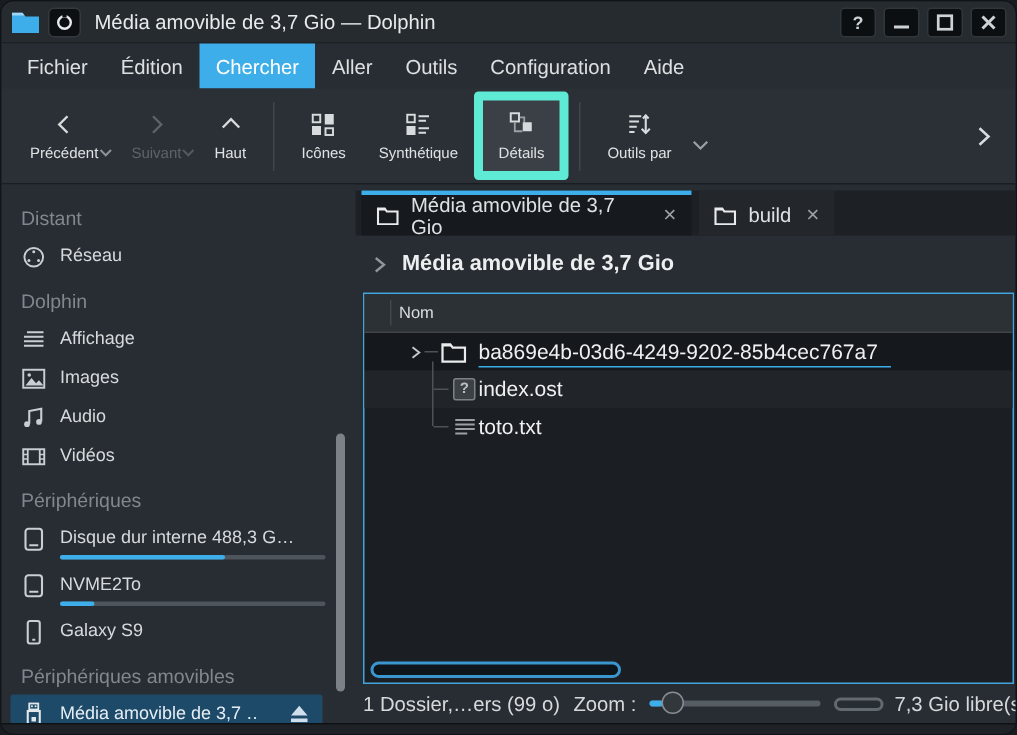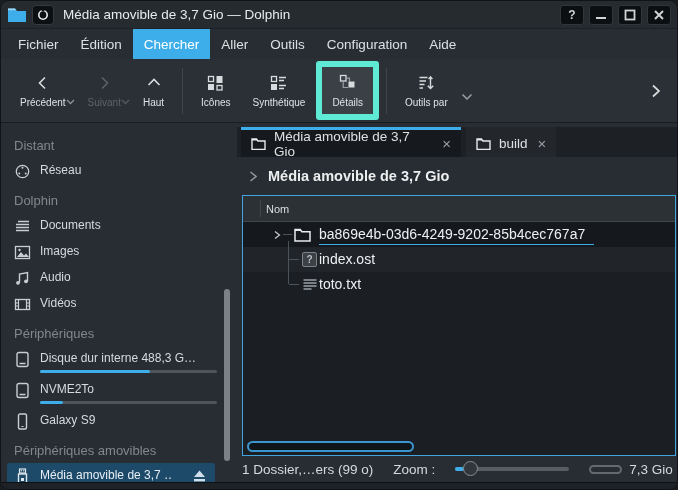--- a/index.html
+++ b/index.html
@@ -68,21 +68,21 @@
   .ficon1{position:absolute;left:51px;top:5px;}
   .ficon{position:absolute;left:59px;top:5px;}
   .tree-v{position:absolute;left:45px;top:19px;width:1px;height:43px;background:#4b5258;}
   .tree-h{position:absolute;height:1px;background:#4b5258;left:46px;width:10px;}
   .tree-h.t1{left:40px;top:12px;width:9px;}
   .tree-h.t2{top:37px;}
   .tree-h.t3{top:62px;}
   .qicon{position:absolute;left:59px;top:5px;width:15px;height:15px;background:#3c4146;border:1px solid #7c8287;border-radius:2px;color:#b9bfc4;font-size:10px;font-weight:bold;display:flex;align-items:center;justify-content:center;}
   .hscroll{position:absolute;left:4px;bottom:3px;height:11px;width:167px;border:2px solid #3b95cf;border-radius:7px;background:#0e151b;}
   
-  .statusbar{height:26px;flex:none;display:flex;align-items:center;padding:0 8px 0 5px;font-size:13.5px;color:#d6d9db;gap:20px;}
+  .statusbar{height:26px;flex:none;display:flex;align-items:center;padding:0 8px 0 5px;font-size:13.5px;color:#d6d9db;gap:9px;}
   .statusbar .txt{white-space:nowrap;}
   .slider{position:relative;width:114px;height:16px;flex:none;}
   .slider .track{position:absolute;top:6px;left:0;right:0;height:4px;background:#565d63;border-radius:2px;}
   .slider .fill{position:absolute;top:6px;left:0;height:4px;background:#3daee9;border-radius:2px;}
   .slider .handle{position:absolute;top:0;width:15px;height:15px;border-radius:50%;background:#32373c;border:1px solid #878e93;}
   .rightgroup{margin-left:auto;display:flex;align-items:center;gap:7px;}
   .capsule{width:33px;height:9px;border-radius:5px;border:2px solid #62696f;}
   
   .bottomframe{height:7px;flex:none;background:#1e2227;border-top:1px solid #0e1114;}
   svg{display:block;}
@@ -249,21 +249,21 @@
       </div>
 
       <div class="sb-header">Dolphin</div>
       <div class="sb-item">
         <span class="sbicon">
             <svg width="17" height="17" viewBox="0 0 17 17">
               <path d="M4 3.5h11M2 6.5h13M2 9.5h13M2 12.5h13" stroke="#c9ced2" stroke-width="1.3"></path>
             </svg>
           </span>
         <div class="sb-col">
-            <div class="sb-label">Documents</div>
+            <div class="sb-label">Affichage</div>
           </div>
       </div>
       <div class="sb-item">
         <span class="sbicon">
             <svg width="17" height="17" viewBox="0 0 17 17">
               <rect x="1.5" y="2.5" width="14" height="12" fill="none" stroke="#c9ced2" stroke-width="1.3"></rect>
               <path d="M3 13l4-5 3 3.5 2-2 3 3.5z" fill="#c9ced2"></path>
               <circle cx="5.5" cy="6" r="1.2" fill="#c9ced2"></circle>
             </svg>
           </span>

